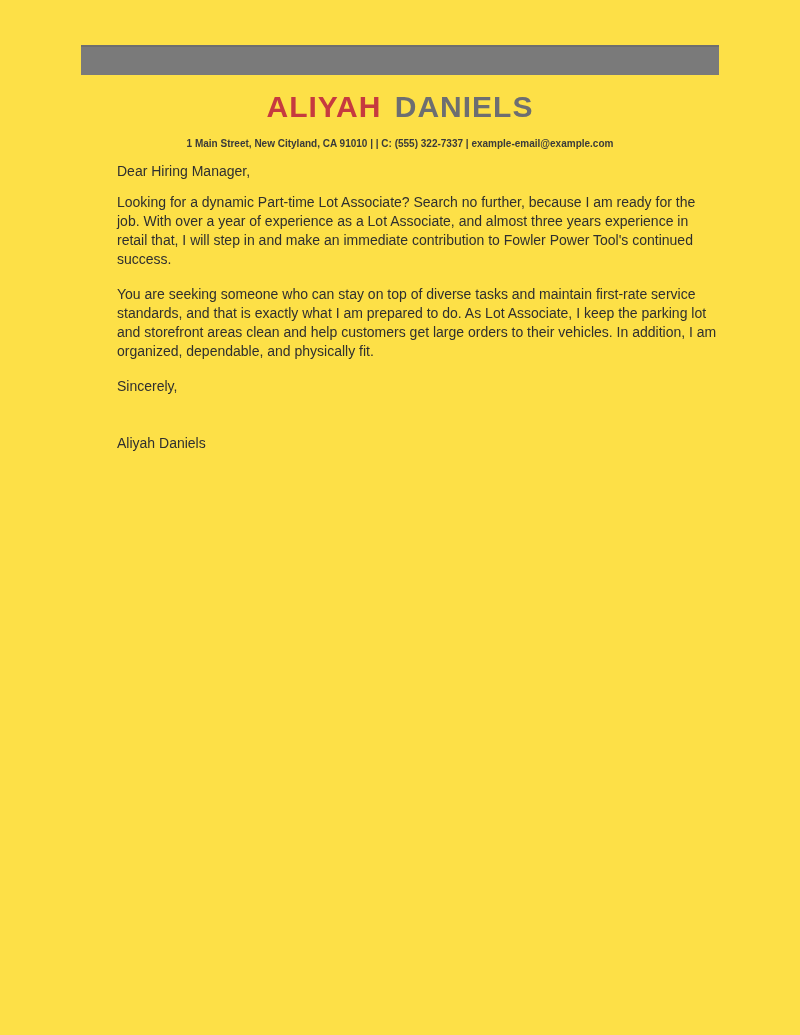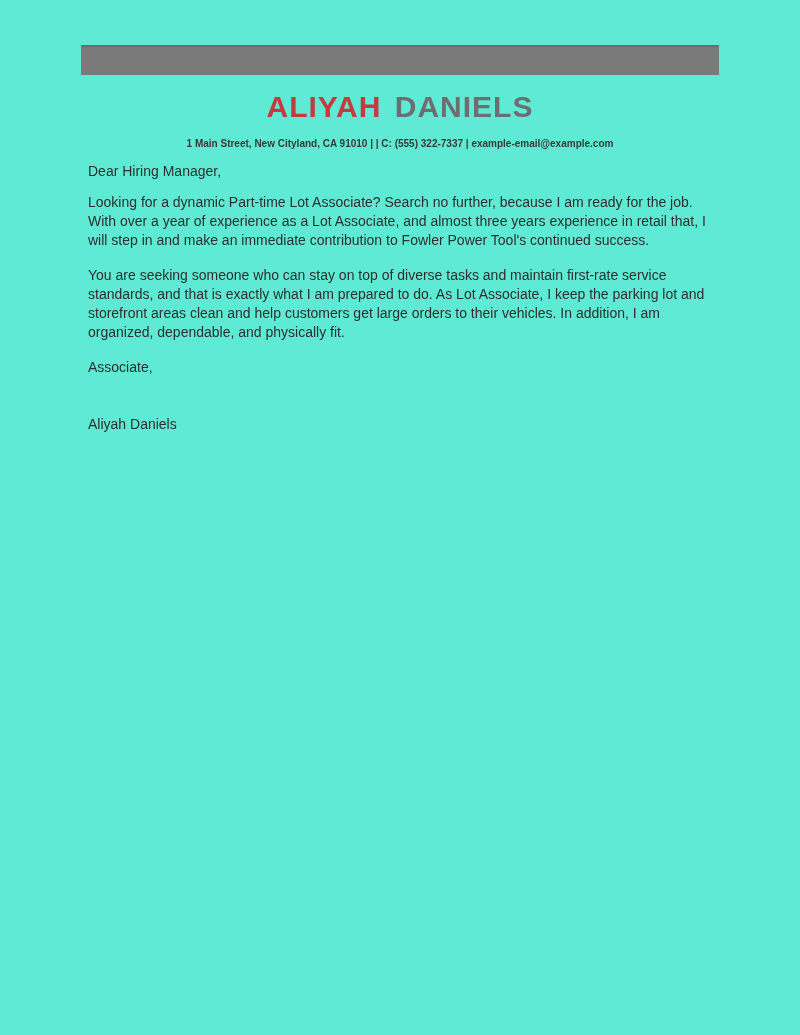--- a/index.html
+++ b/index.html
@@ -4,21 +4,21 @@
 <style>
   html, body {
     margin: 0;
     padding: 0;
     background: #ffffff;
   }
   .page {
     position: relative;
     width: 800px;
     height: 1035px;
-    background: #5eead4;
+    background: #fde047;
     font-family: "Liberation Sans", "DejaVu Sans", sans-serif;
     box-sizing: border-box;
     overflow: hidden;
   }
   .top-bar {
     margin: 45px 81px 0 81px;
     height: 28px;
     background: #7a7a7a;
     border-top: 2px solid #6e6e6e;
   }
@@ -34,21 +34,21 @@
   .name .last-name  { color: #6d6e71; }
   .contact {
     margin-top: 13px;
     text-align: center;
     font-size: 10px;
     line-height: 15px;
     font-weight: bold;
     color: #3a3a3a;
   }
   .body {
-    margin: 11px 81px 0 88px;
+    margin: 11px 81px 0 117px;
     font-size: 14px;
     line-height: 19px;
     color: #2f2f2f;
   }
   .body p { margin: 0 0 16px 0; }
   .body p.salutation { margin-bottom: 12px; }
   .body p.closing { margin-bottom: 0; }
   .body p.signature { margin-top: 38px; margin-bottom: 0; }
 </style>
 </head>
@@ -63,18 +63,18 @@
   <div class="contact">1 Main Street, New Cityland, CA 91010 | | C: (555) 322-7337 | example-email@example.com</div>
 
   <div class="body">
     <p class="salutation">Dear Hiring Manager,</p>
 
     <p>Looking for a dynamic Part-time Lot Associate? Search no further, because I am ready for the job. With over a year of experience as a Lot Associate, and almost three years experience in retail that, I will step in and make an immediate contribution to Fowler Power Tool's continued success.</p>
 
     <p>You are seeking someone who can stay on top of diverse tasks and maintain first-rate service standards, and that is exactly what I am prepared to do. As Lot Associate, I keep the parking lot and storefront areas clean and help customers get large orders to their vehicles. In addition, I am organized, dependable, and physically fit.</p>
 
 
-    <p class="closing">Associate,</p>
+    <p class="closing">Sincerely,</p>
 
     <p class="signature">Aliyah Daniels</p>
   </div>
 
 </div>
 
 </body></html>

